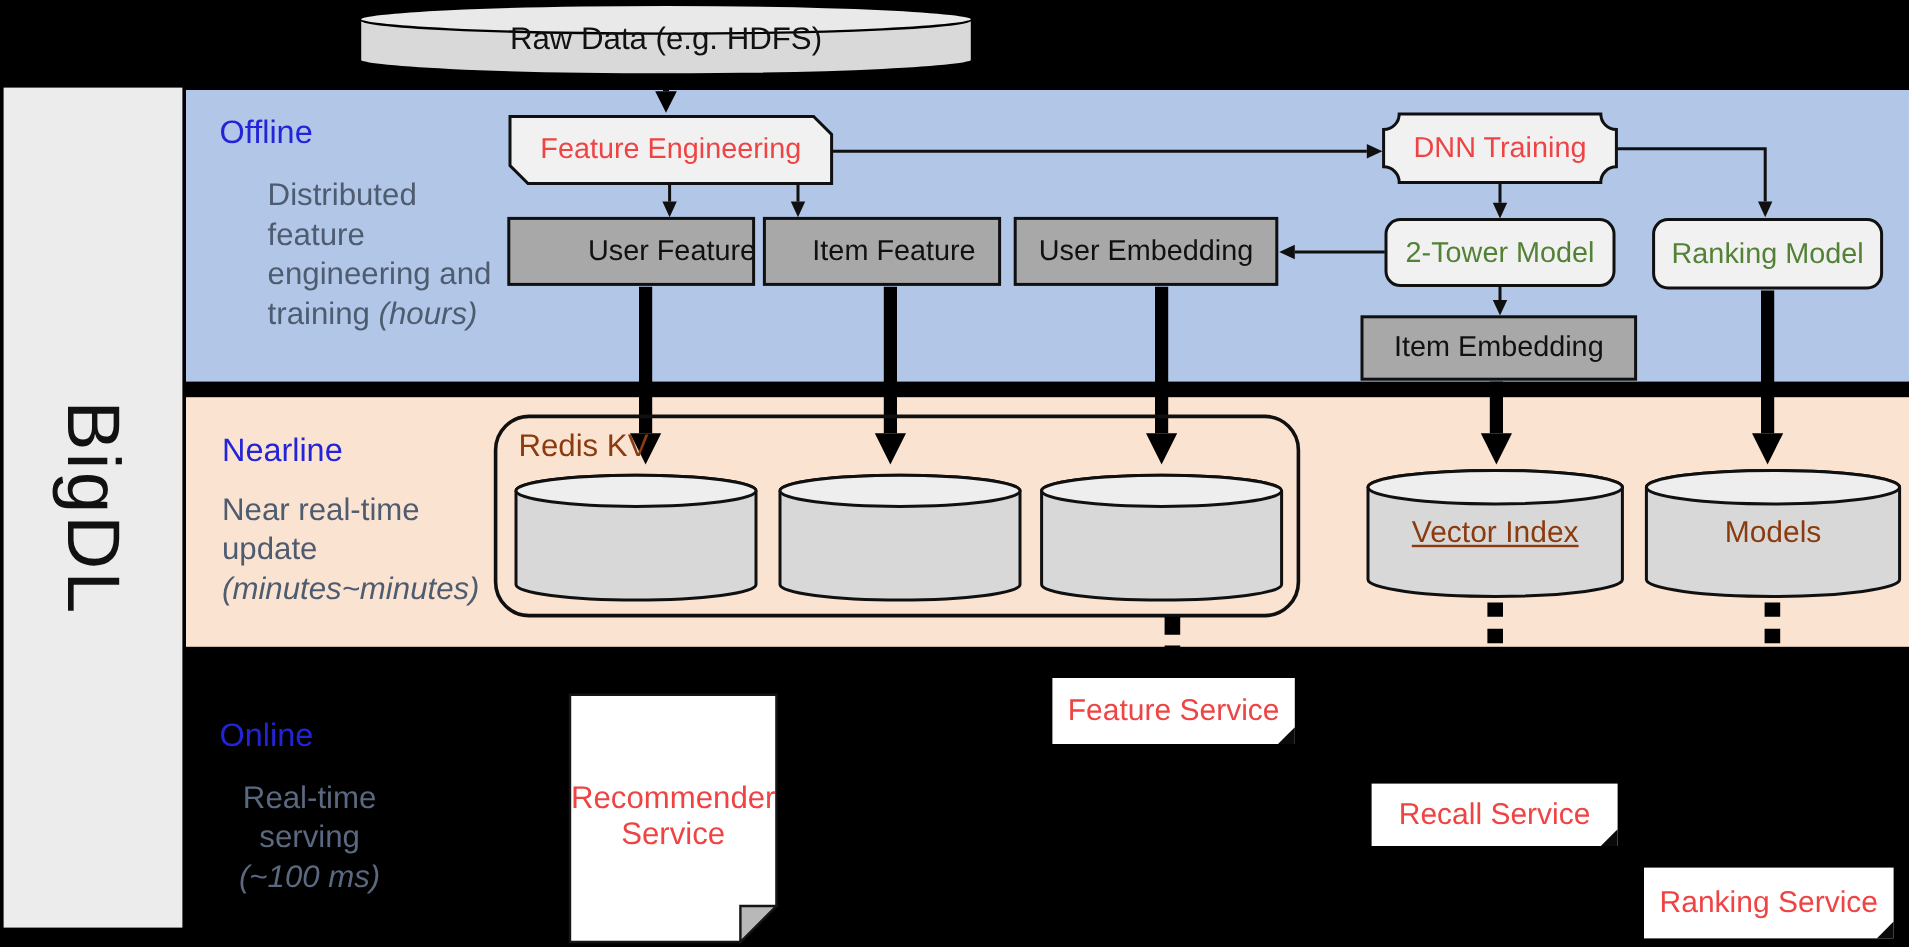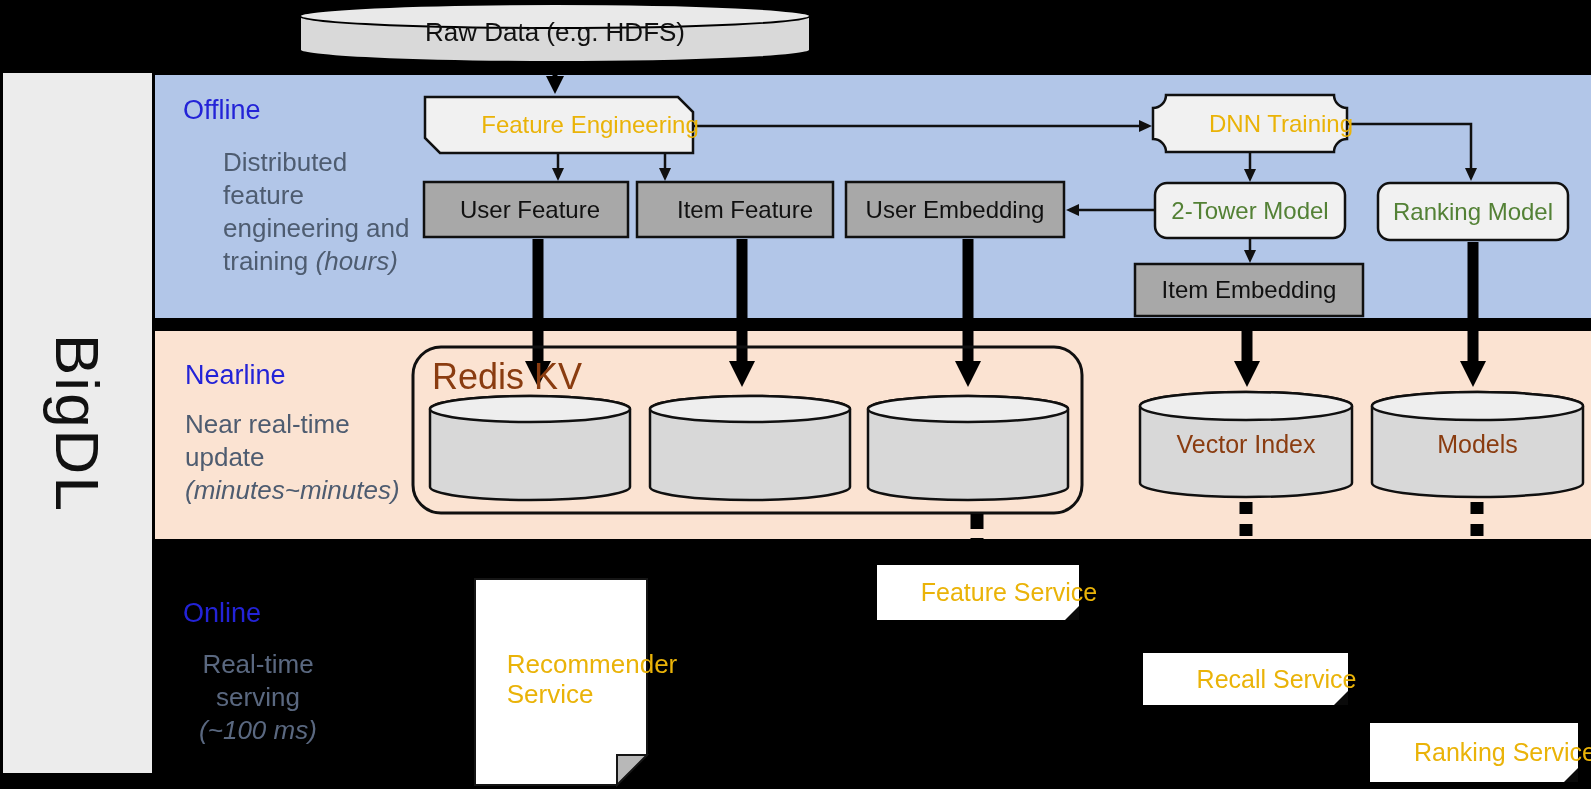--- a/index.html
+++ b/index.html
@@ -11,29 +11,29 @@
   
   .sidebar{left:3px;top:73px;width:149px;height:700px;background:#ececec;
     display:flex;align-items:center;justify-content:center;}
   .sidebar .brand{writing-mode:vertical-rl;font-size:62px;color:#111;letter-spacing:2px;}
   .sec-offline{left:155px;top:75px;width:1436px;height:243px;background:#b2c6e8;}
   .sec-nearline{left:155px;top:331px;width:1436px;height:208px;background:#fbe3d2;}
   
   svg.overlay{position:absolute;left:0;top:0;pointer-events:none;}
   
   .lbl{position:absolute;display:flex;align-items:center;justify-content:center;
-       text-align:left;font-size:24px;color:#111;line-height:1.15;}
-  .blue{color:#eab308;padding-left:31px;}
+       text-align:center;font-size:24px;color:#111;line-height:1.15;}
+  .blue{color:#ef4444;}
   .green{color:#538135;}
   .brown{color:#8a3c10;}
   .sec-title{position:absolute;font-size:27px;color:#2323d7;}
   .sec-desc{position:absolute;font-size:26px;line-height:1.27;color:#4e5c70;}
   .sec-desc .note{font-style:italic;}
   .online-text{color:#5a6880;text-align:center;}
-  .redis-lbl{position:absolute;font-size:36px;color:#8a3c10;}
+  .redis-lbl{position:absolute;font-size:26px;color:#8a3c10;}
   .doc-lbl{font-size:26px;}
   .svc-lbl{font-size:25px;}
 </style>
 </head>
 <body>
 
 <div class="stage">
 
   <div class="abs sidebar">
     <div class="brand">BigDL</div>
@@ -134,30 +134,30 @@
       <rect x="1370" y="723" width="208" height="59" fill="#ffffff"></rect>
       <path d="M1578 782 L1578 768 L1564 782 Z" fill="#0a0a0a"></path>
     </g>
   </svg>
 
   <div class="lbl" style="left:300px;top:8px;width:510px;height:50px;font-size:26px;">Raw Data (e.g. HDFS)</div>
 
   <div class="lbl blue" style="left:425px;top:97px;width:268px;height:56px;">Feature Engineering</div>
   <div class="lbl blue" style="left:1153px;top:95px;width:194px;height:57px;">DNN Training</div>
 
-  <div class="lbl" style="left:424px;top:182px;width:212px;height:55px;">User Feature</div>
+  <div class="lbl" style="left:424px;top:182px;width:212px;height:55px;padding-left:30px;">User Feature</div>
   <div class="lbl" style="left:637px;top:182px;width:216px;height:55px;">Item Feature</div>
   <div class="lbl" style="left:846px;top:182px;width:218px;height:55px;">User Embedding</div>
 
   <div class="lbl green" style="left:1155px;top:183px;width:190px;height:55px;">2-Tower Model</div>
   <div class="lbl green" style="left:1378px;top:183px;width:190px;height:57px;">Ranking Model</div>
   <div class="lbl" style="left:1135px;top:264px;width:228px;height:52px;">Item Embedding</div>
 
   <div class="redis-lbl" style="left:432px;top:356px;">Redis KV</div>
-  <div class="lbl brown" style="left:1140px;top:398px;width:212px;height:92px;font-size:25px;">Vector Index</div>
+  <div class="lbl brown" style="left:1140px;top:398px;width:212px;height:92px;font-size:25px;text-decoration:underline;">Vector Index</div>
   <div class="lbl brown" style="left:1372px;top:398px;width:211px;height:92px;font-size:25px;">Models</div>
 
   <div class="lbl blue doc-lbl" style="left:479px;top:600px;width:164px;height:160px;">Recommender Service</div>
   <div class="lbl blue svc-lbl" style="left:877px;top:565px;width:202px;height:55px;">Feature Service</div>
   <div class="lbl blue svc-lbl" style="left:1143px;top:653px;width:205px;height:52px;">Recall Service</div>
   <div class="lbl blue svc-lbl" style="left:1370px;top:723px;width:208px;height:59px;">Ranking Service</div>
 
   <div class="sec-title" style="left:183px;top:95px;">Offline</div>
   <div class="sec-desc" style="left:183px;top:146px;width:210px;margin-left:40px;">
     <span>Distributed feature engineering and training</span>

